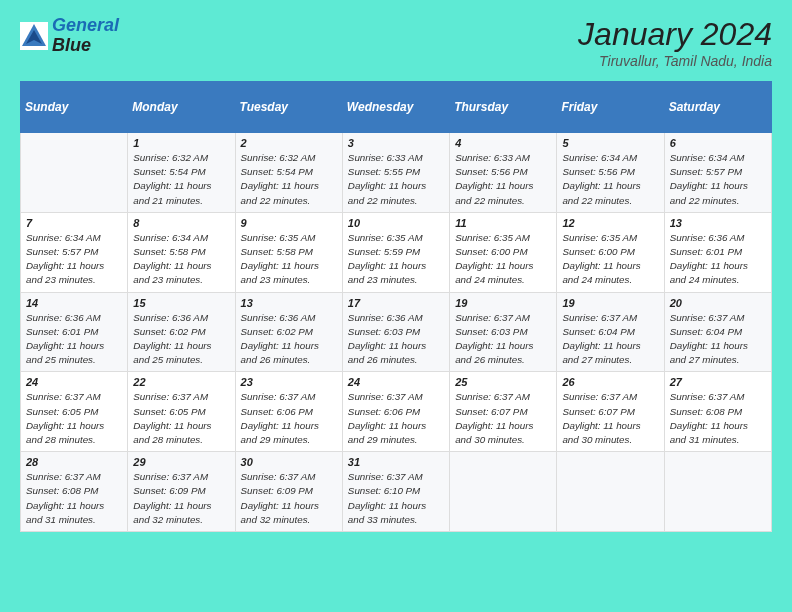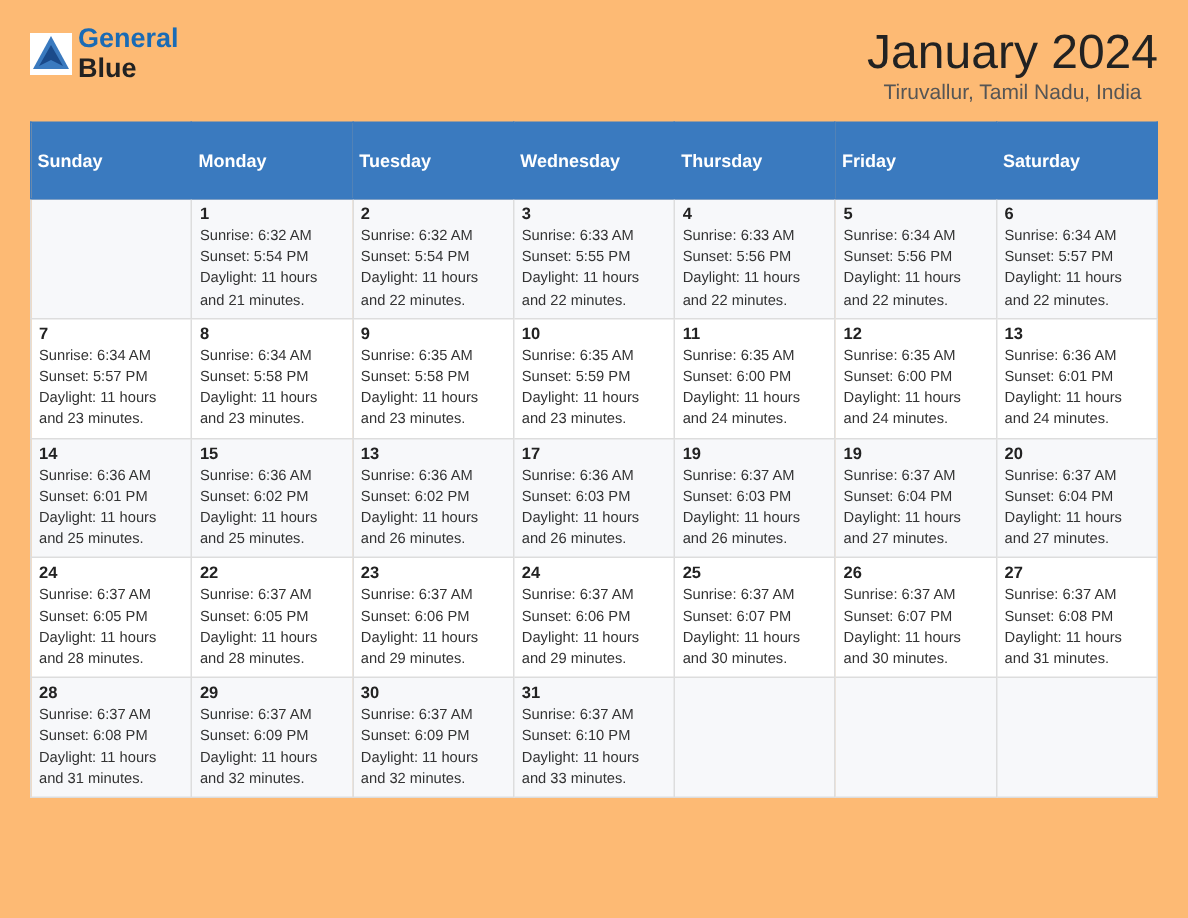--- a/index.html
+++ b/index.html
@@ -7,21 +7,22 @@
       font-family: Arial, sans-serif;
       background: #fff;
       width: 792px;
       height: 612px;
       overflow: hidden;
     }
     .page {
       width: 792px;
       min-height: 612px;
       padding: 16px 20px 10px 20px;
-      background: #fdba74;
+      background: #5eead4;
+      font-style: italic;
     }
     .header {
       display: flex;
       justify-content: space-between;
       align-items: flex-start;
       margin-bottom: 12px;
     }
     .logo-area {
       display: flex;
       align-items: center;
@@ -32,21 +33,21 @@
       line-height: 1.1;
       color: #222;
     }
     .logo-text .blue { color: #1a6bb5; }
     .logo-icon {
       width: 28px;
       height: 28px;
       margin-right: 4px;
     }
     .title-area {
-      text-align: center;
+      text-align: right;
     }
     .month-title {
       font-size: 32px;
       font-weight: normal;
       color: #222;
     }
     .subtitle {
       font-size: 14px;
       color: #555;
     }

